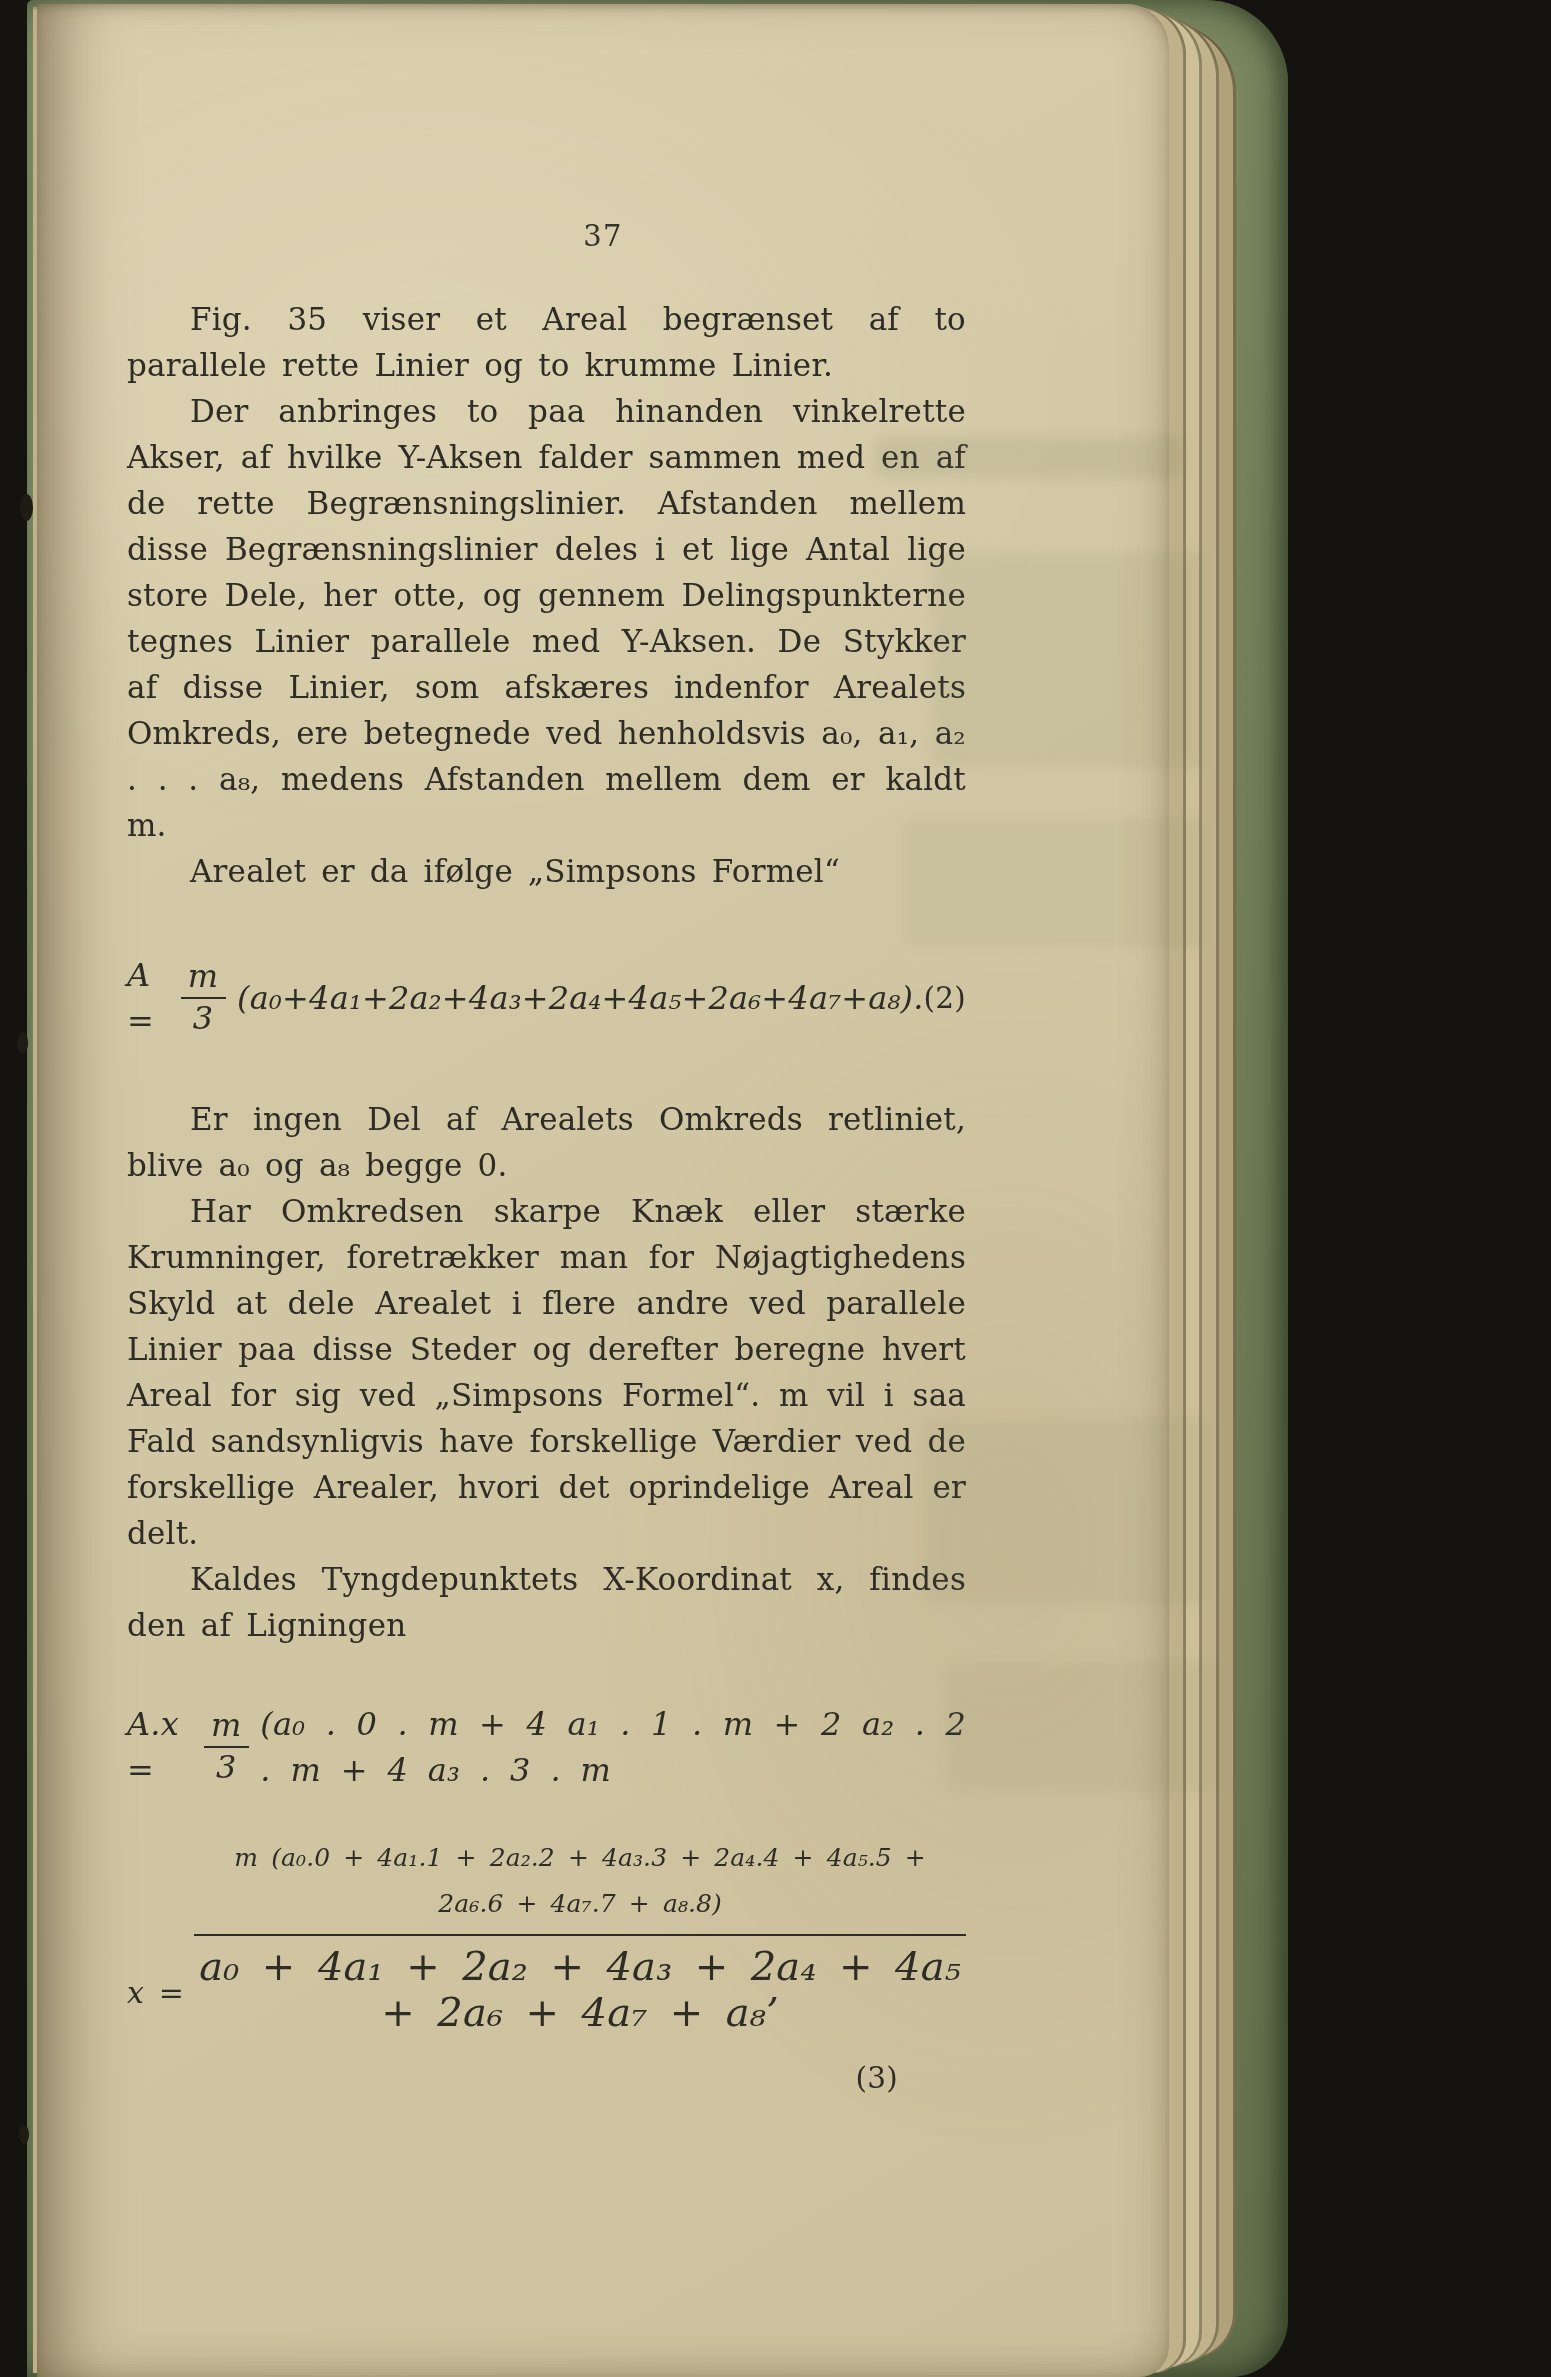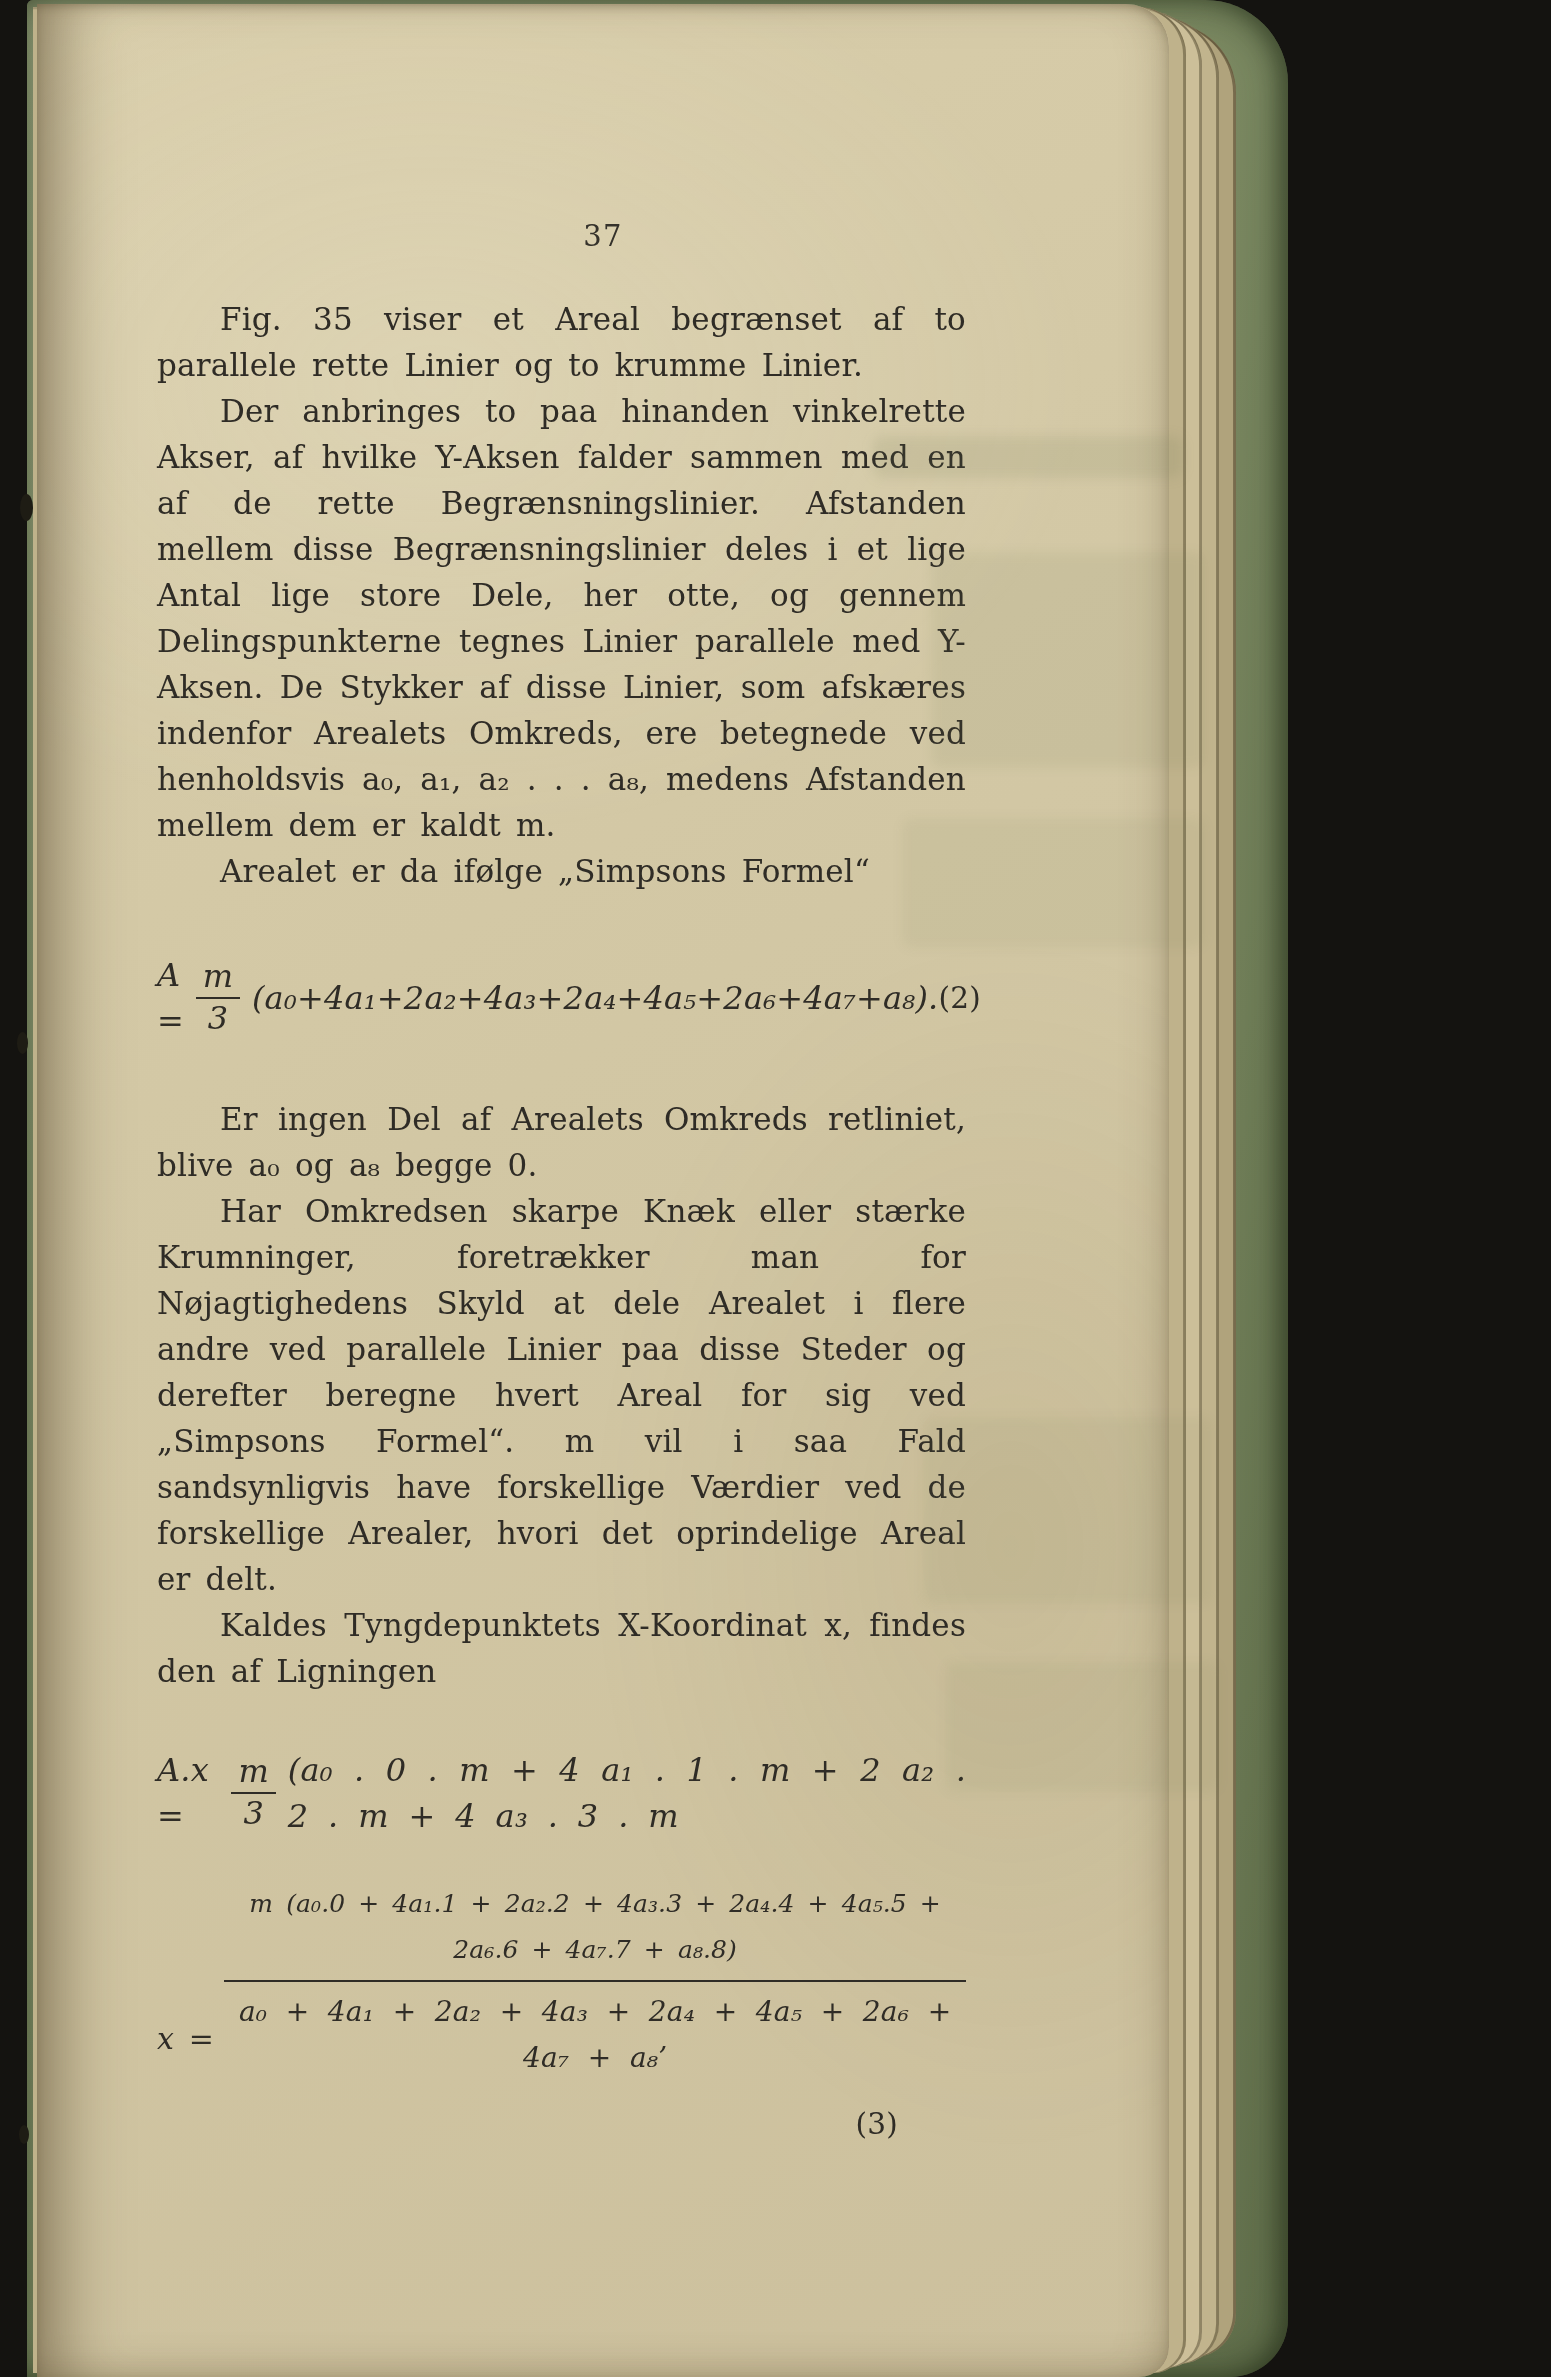--- a/index.html
+++ b/index.html
@@ -37,21 +37,21 @@
       inset 56px 0 68px -37px rgba(70,55,30,.55),
       inset 0 5px 11.5px -4.3px rgba(80,65,38,.50),
       inset -30px 0 52px -36px rgba(95,80,48,.45),
       inset 0 -24.5px 46px -30px rgba(95,80,48,.32);
     color:#2f2c26;
   }
   .page-number{
     margin-top:215px;text-align:center;font-size:29px;letter-spacing:1.4px;color:#35322b;
   }
   .text-block{
-    margin:43px 203px 0 120px;
+    margin:43px 203px 0 90px;
     font-size:31px;line-height:46px;text-align:justify;
     word-spacing:5px;letter-spacing:0.2px;
   }
   .para{margin:0;}
   .indent{text-indent:63px;}
   
   .eq{font-style:italic;font-size:32px;}
   .eq-row{display:flex;align-items:center;}
   .eq2{margin:58px 0 52px;}
   .eq2 .spacer{flex:1;}
@@ -59,21 +59,21 @@
   .frac{display:inline-flex;flex-direction:column;align-items:center;margin:0 11.5px;line-height:1.08;}
   .frac .num{padding:0 7.2px 2.9px;border-bottom:2.2px solid currentColor;}
   .frac .den{padding:2.9px 7.2px 0;}
   .eq-ax-1{margin-top:53px;word-spacing:9.4px;font-style:italic;}
   .eq-ax-2{font-style:italic;font-size:32px;margin-top:37px;word-spacing:10.8px;}
   .at-vaere{margin-top:37px;}
   .eq3{display:flex;align-items:flex-end;margin-top:42px;}
   .eq3 .lhs{font-size:30px;margin:0 10px 19px 0;}
   .bigfrac{flex:1;text-align:center;}
   .bigfrac .bnum{display:block;font-size:25px;letter-spacing:0.1px;padding:0 2.9px 7.2px;border-bottom:2.2px solid currentColor;}
-  .bigfrac .bden{display:block;font-size:28px;word-spacing:9.4px;padding-top:7.2px;}
+  .bigfrac .bden{display:block;font-size:40px;word-spacing:9.4px;padding-top:7.2px;}
   .eq3-tag{font-style:normal;text-align:right;font-size:29.5px;margin:20px 68px 0 0;}
   
   .bleed{position:absolute;background:rgba(105,118,76,.13);filter:blur(5.8px);border-radius:10px;}
   .b1{left:836px;top:432px;width:310px;height:42px;}
   .b2{left:894px;top:548px;width:274px;height:216px;opacity:.7;}
   .b3{left:865px;top:814px;width:303px;height:130px;opacity:.6;}
   .b4{left:886px;top:1413px;width:288px;height:187px;opacity:.6;}
   .b5{left:908px;top:1658px;width:274px;height:130px;opacity:.6;}
   .blemish{position:absolute;background:#1e1c14;border-radius:50%;}
   .m1{left:20px;top:494px;width:13px;height:27px;}

